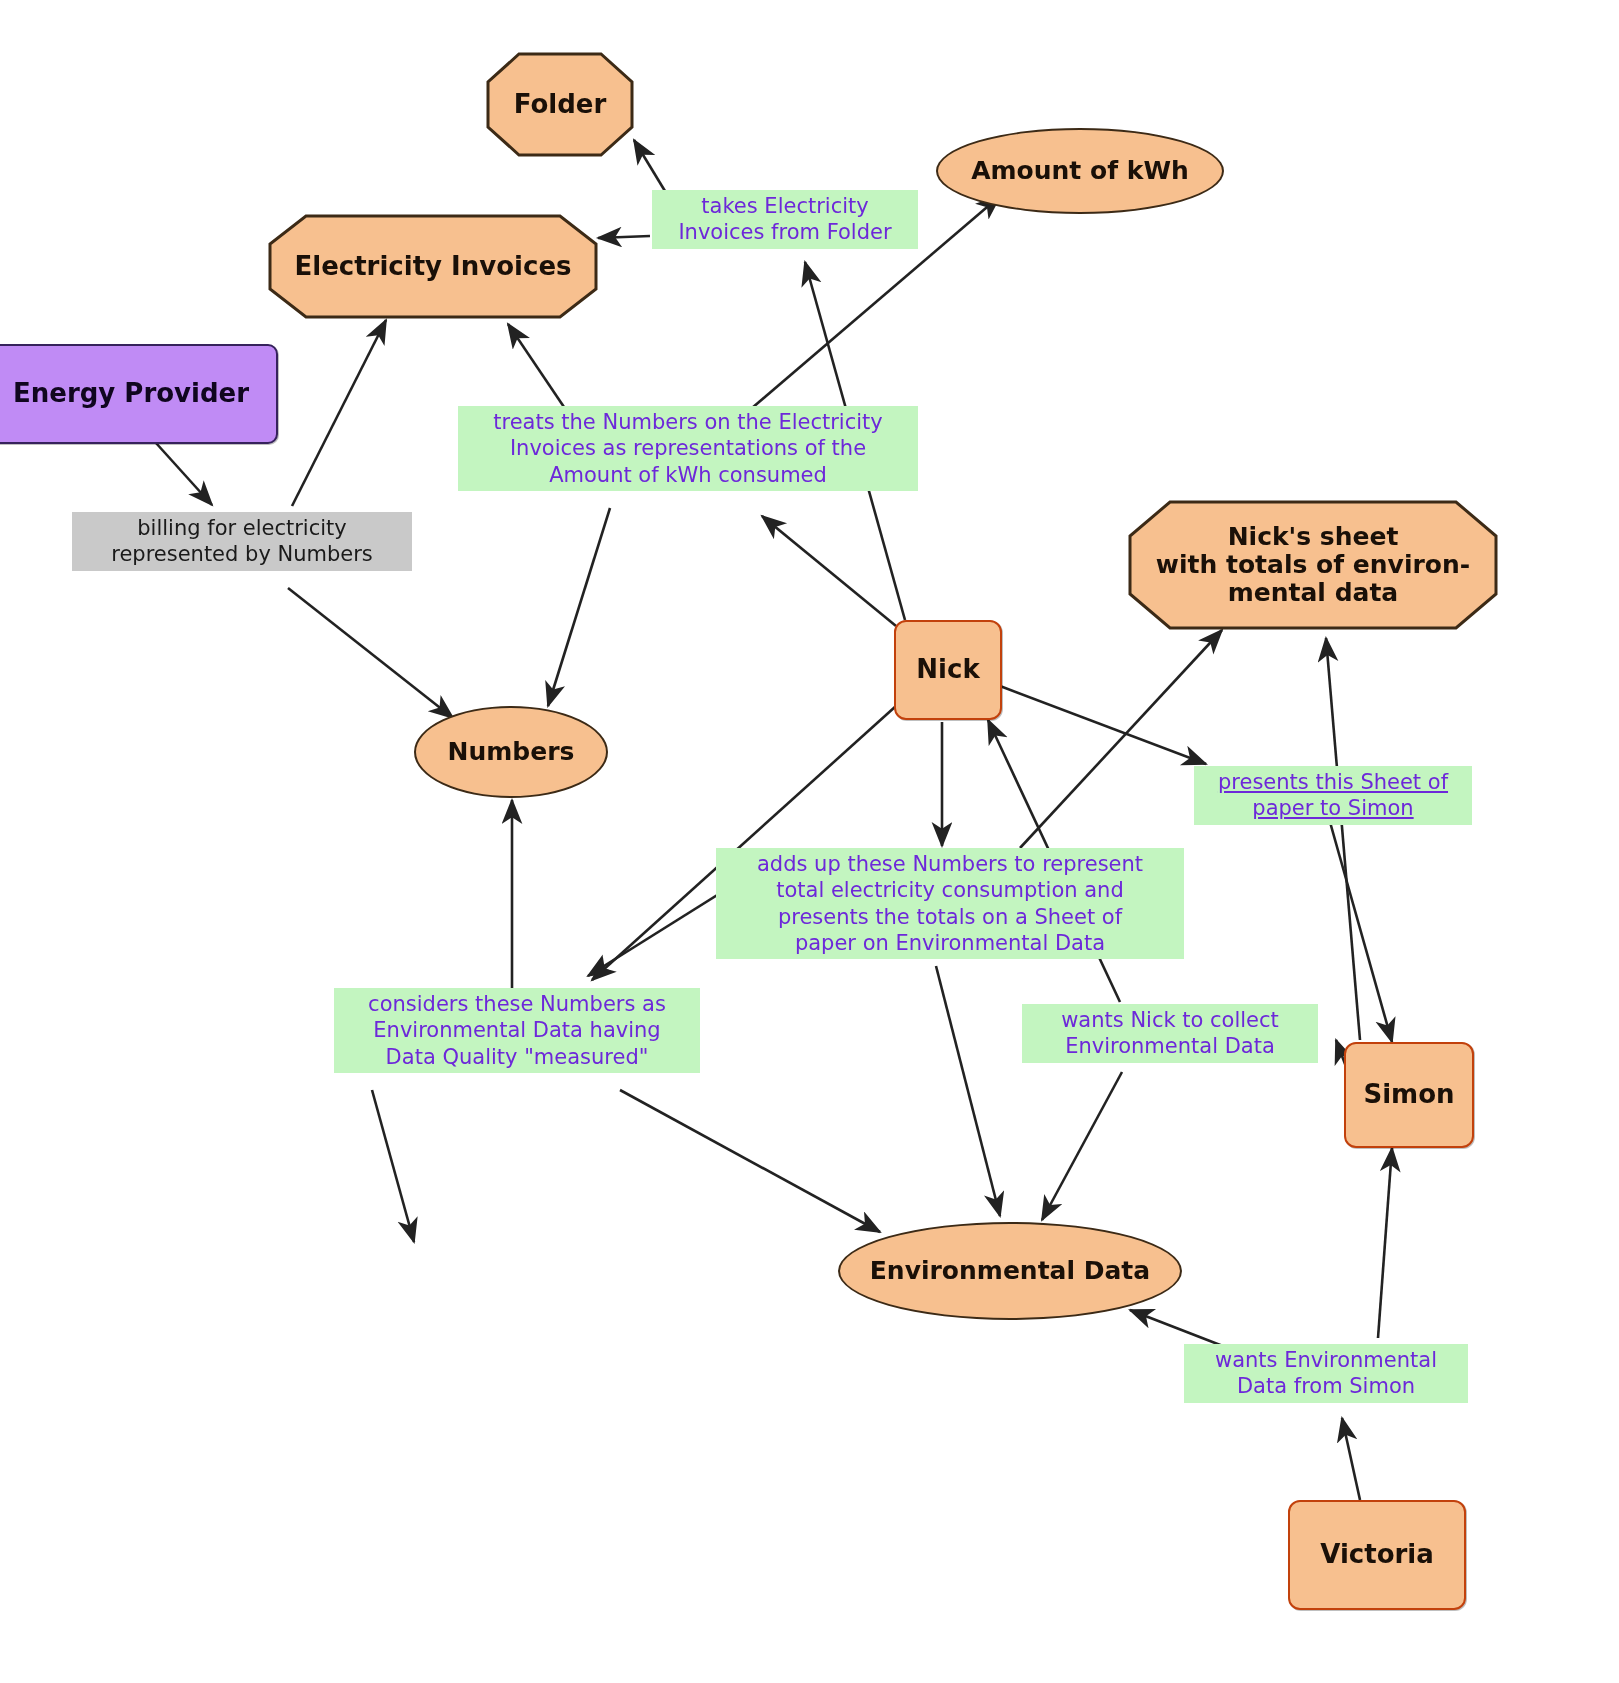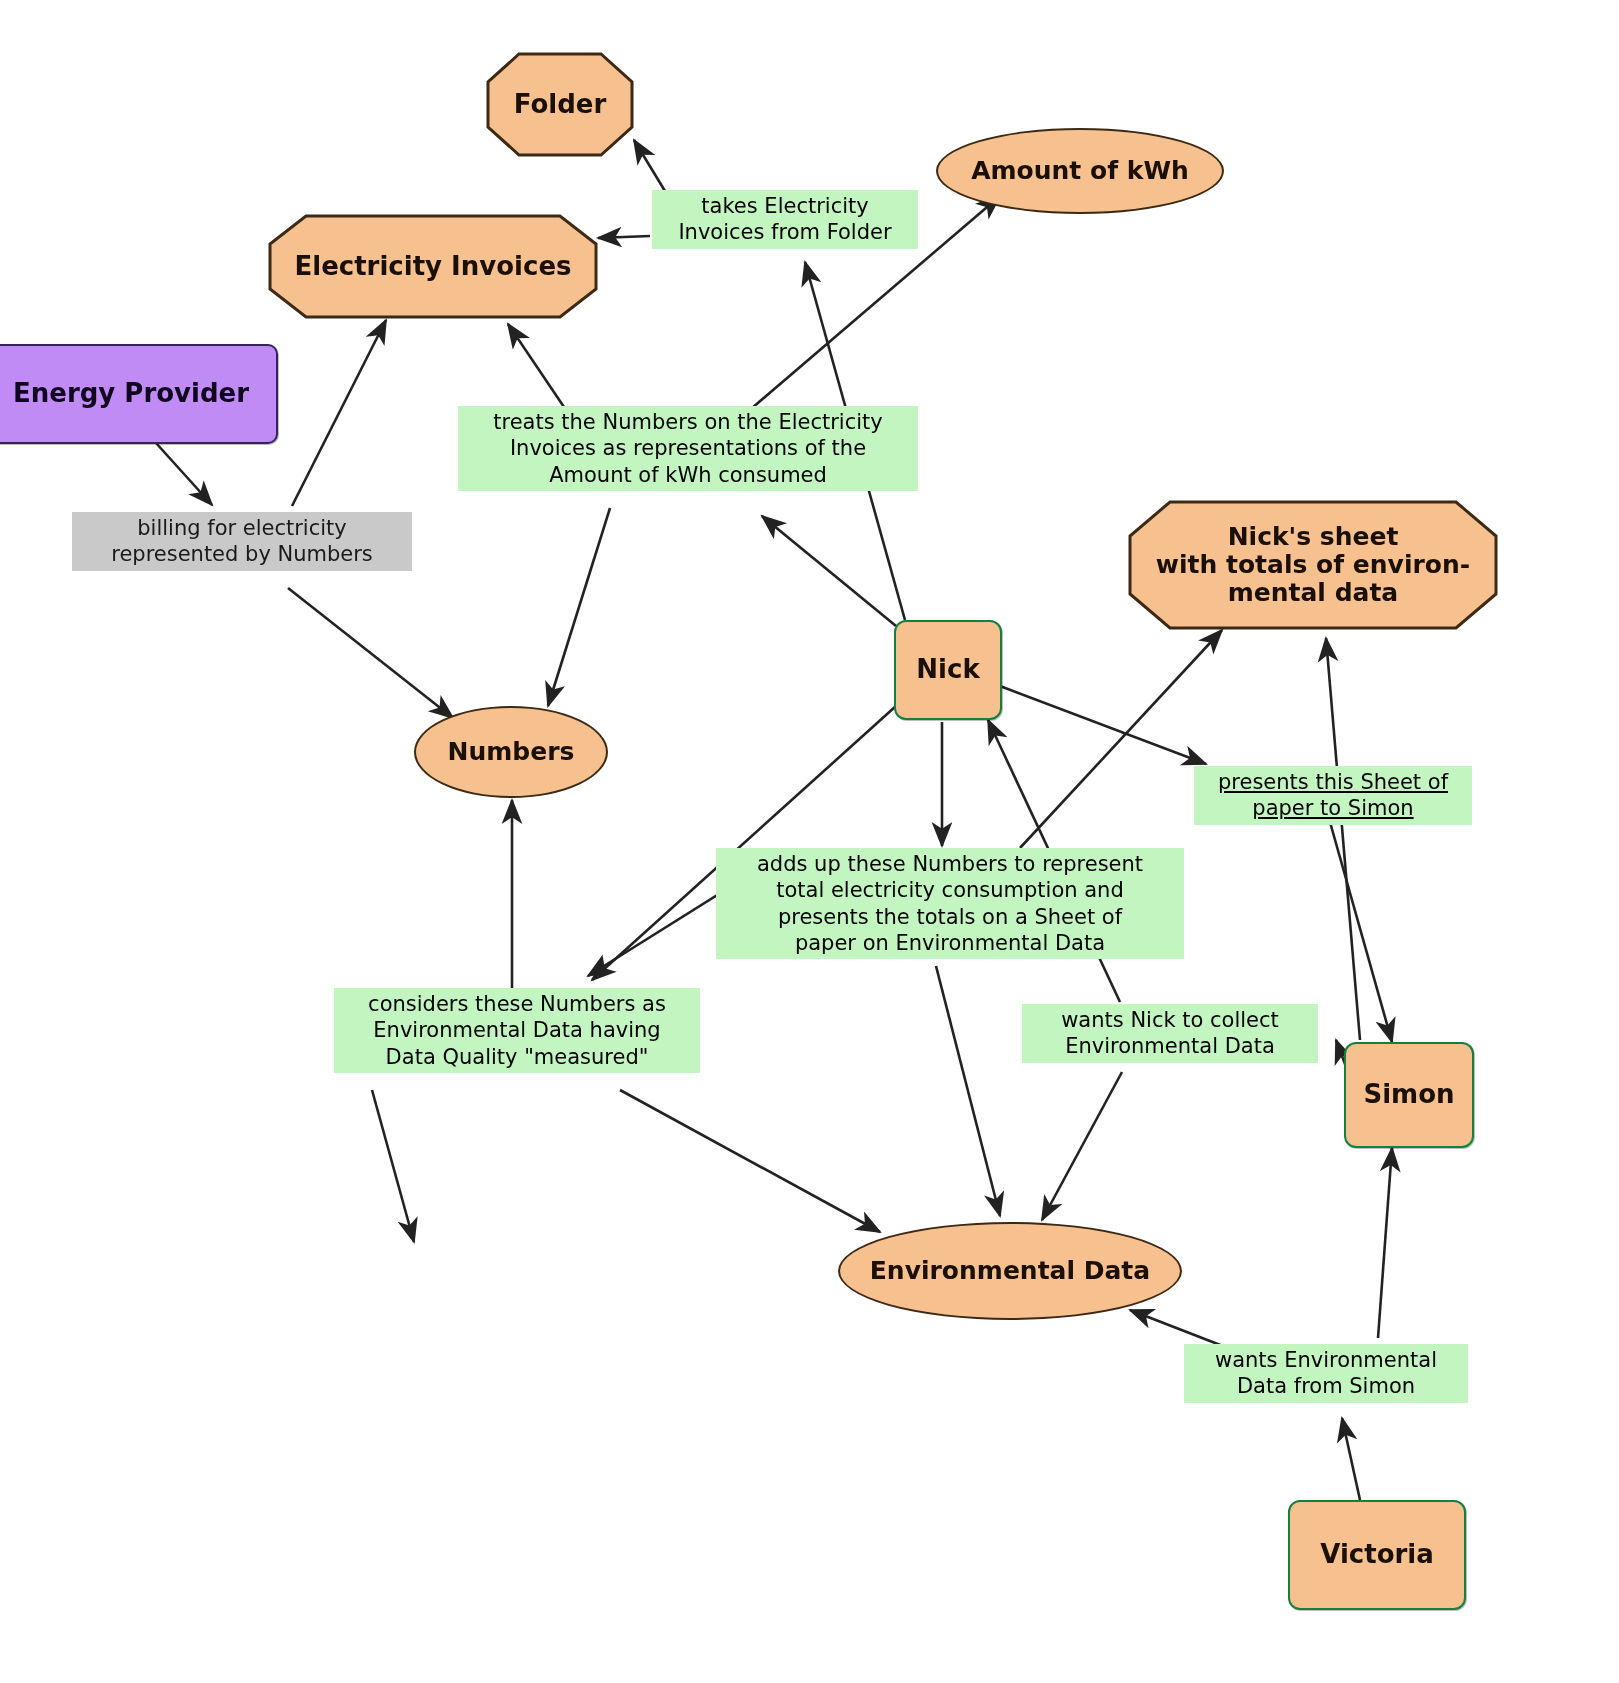--- a/index.html
+++ b/index.html
@@ -32,21 +32,21 @@
     text-align: center;
     box-sizing: border-box;
     font-weight: bold;
     color: #1a1008;
     line-height: 1.12;
     z-index: 3;
   }
   
   .node.rect {
     background: #f7c08f;
-    border: 2px solid #15803d;
+    border: 2px solid #c2410c;
     border-radius: 12px;
     box-shadow: 1px 1px 0 rgba(0,0,0,0.25);
   }
   .node.rect.purple {
     background: #c08bf5;
     border: 2px solid #36225c;
     color: #10061f;
     border-radius: 10px;
   }
   
@@ -72,21 +72,21 @@
   }
   .oct-label {
     position: relative;
     z-index: 2;
     padding: 0 6px;
   }
   
   .rel {
     position: absolute;
     background: #c3f5c0;
-    color: #000000;
+    color: #6d28d9;
     text-align: center;
     line-height: 1.25;
     padding: 3px 8px;
     box-sizing: border-box;
     z-index: 4;
     font-weight: normal;
   }
   
   .rel.grey {
     background: #c9c9c9;

